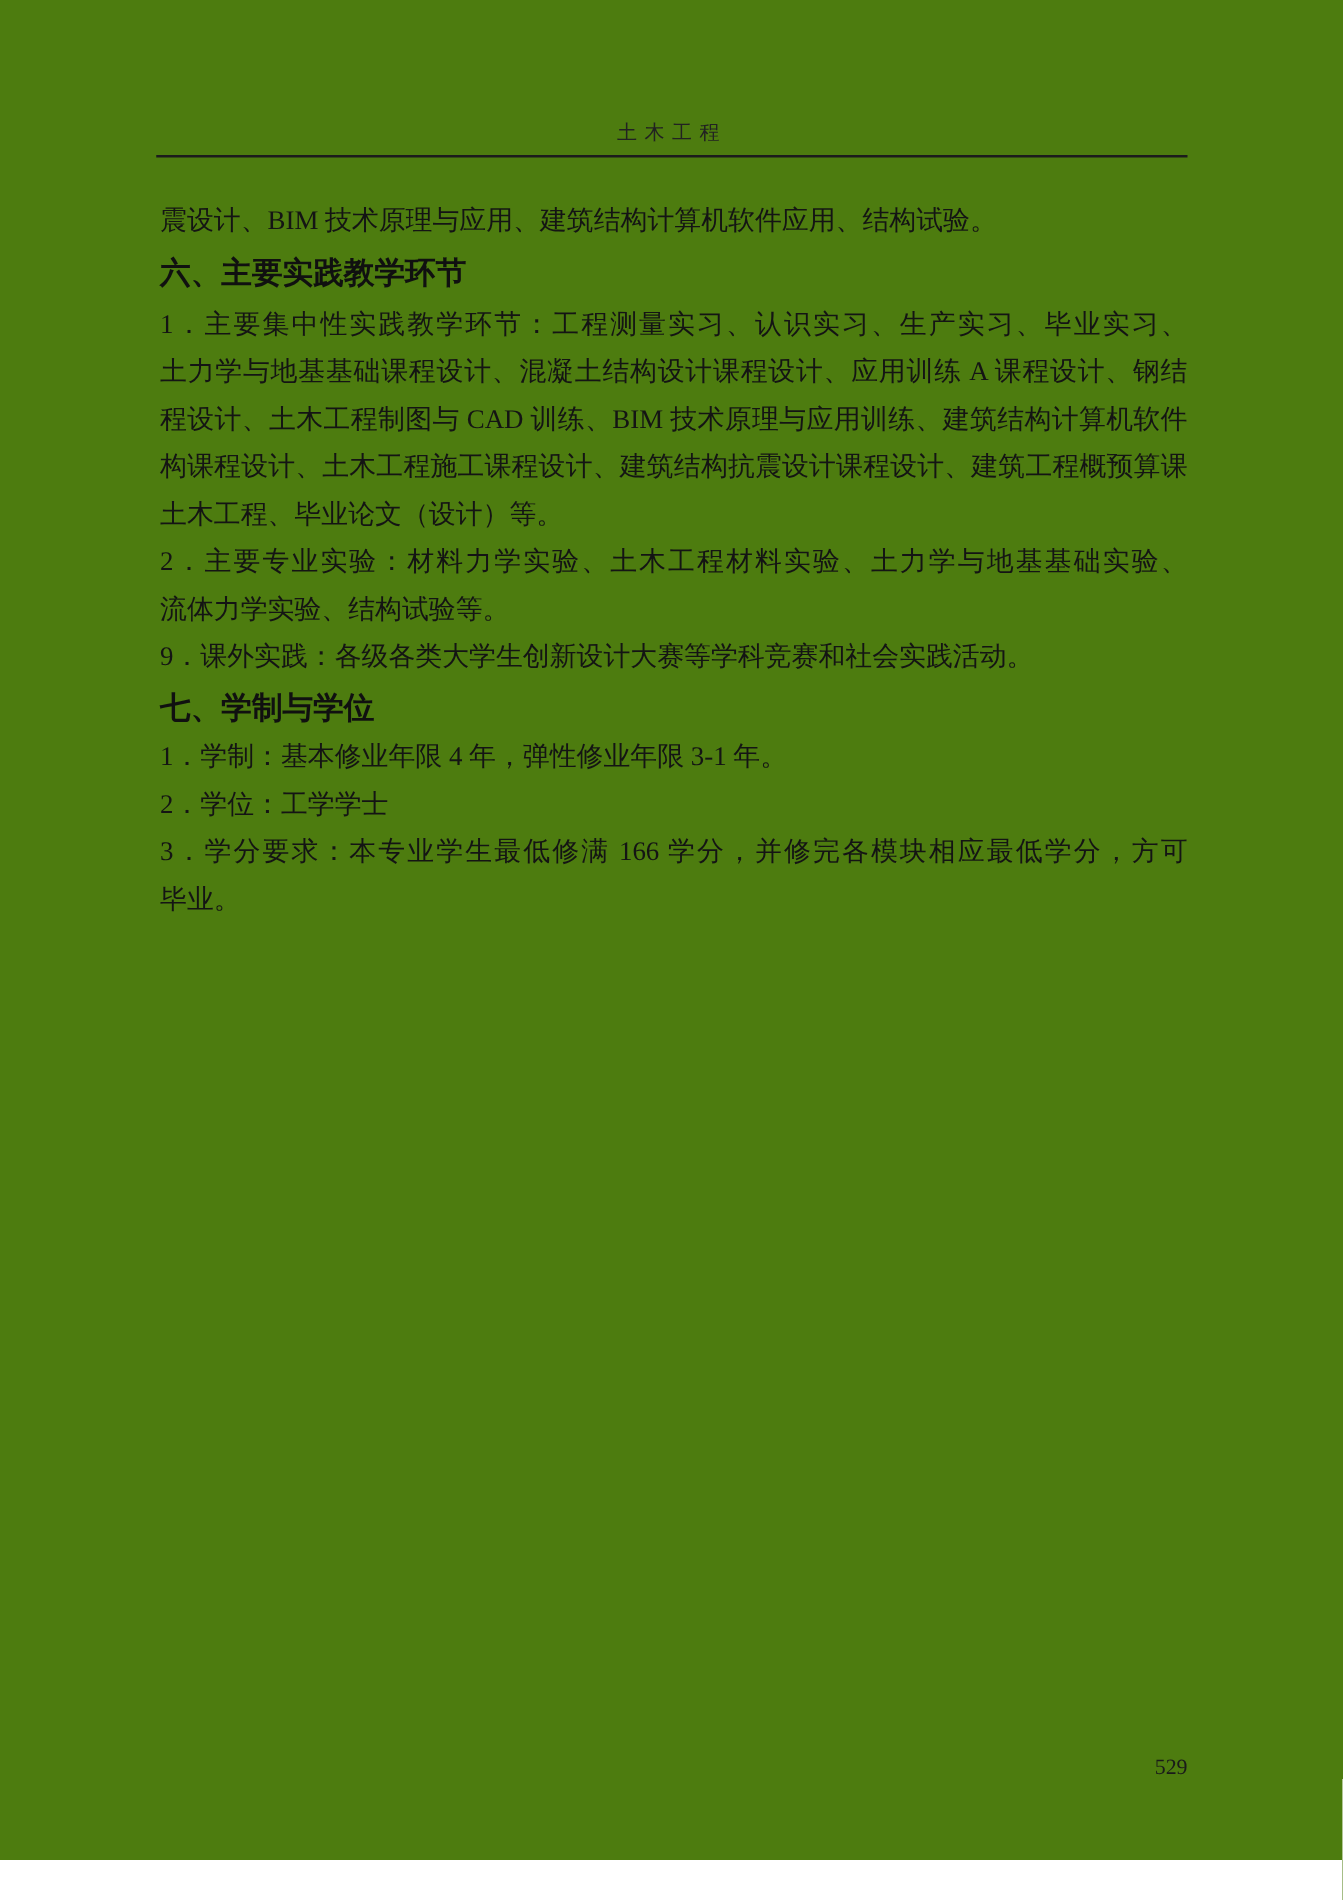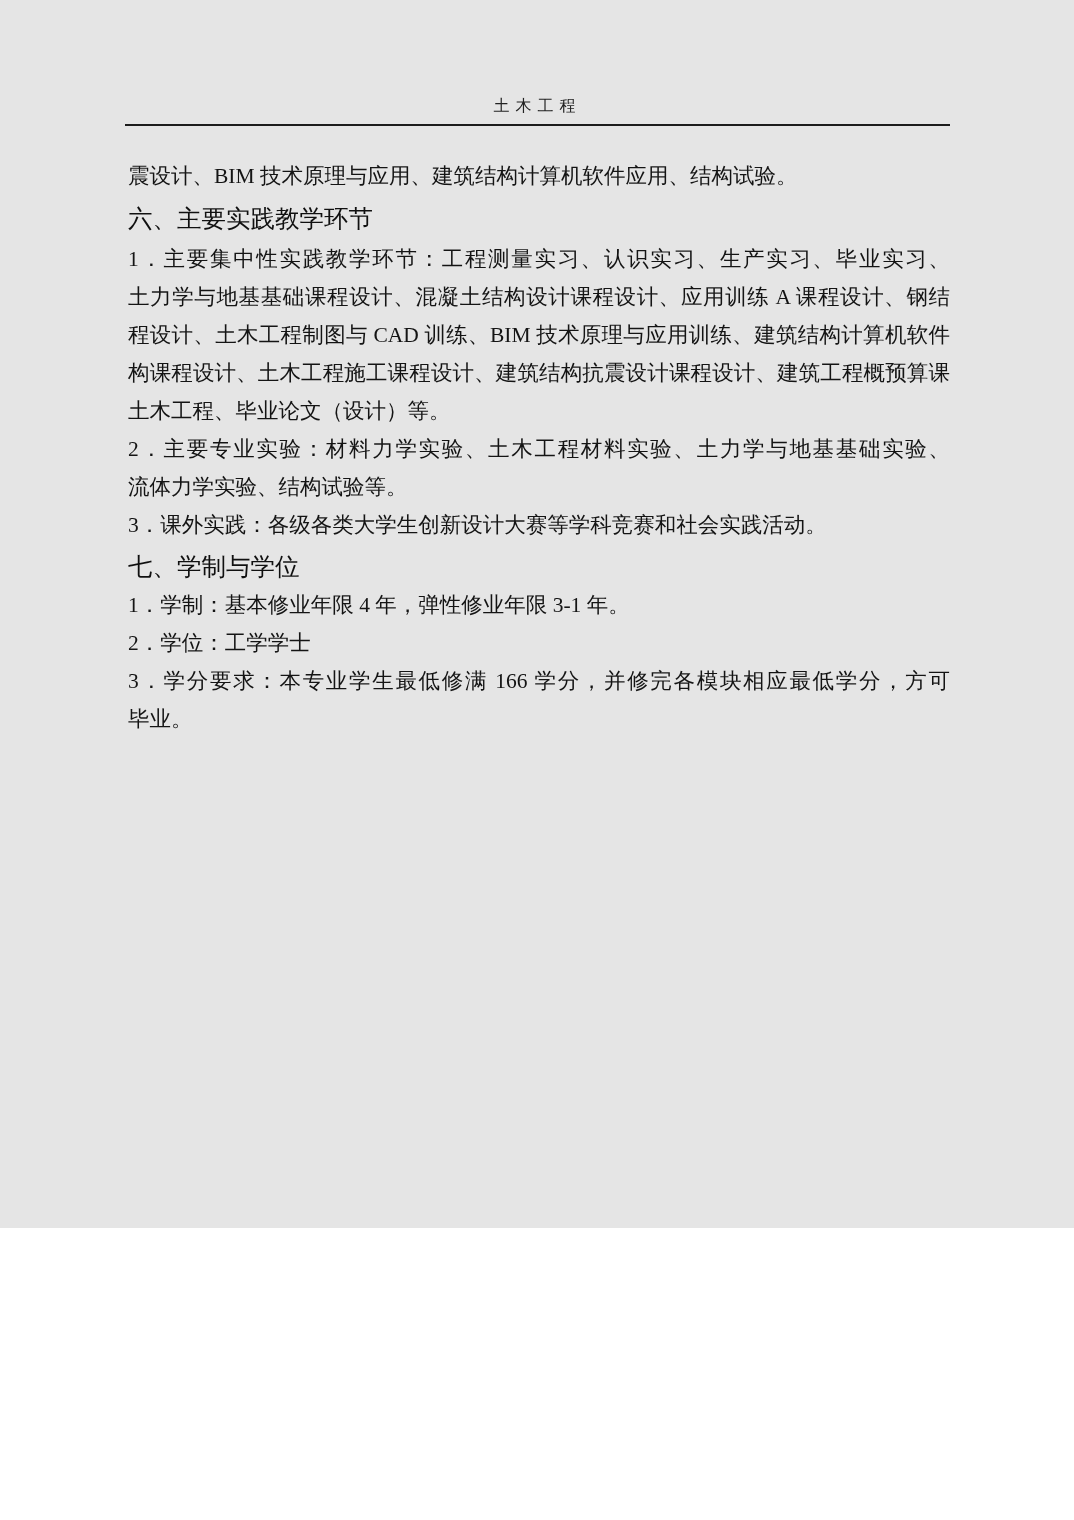--- a/index.html
+++ b/index.html
@@ -3,22 +3,22 @@
 <meta charset="utf-8">
 <style>
   html, body {
     margin: 0;
     padding: 0;
     background: #ffffff;
   }
   .page {
     position: relative;
     width: 1074px;
-    height: 1228px;
-    background: #e5e5e5;
+    height: 1488px;
+    background: #4d7c0f;
     color: #141414;
     font-family: "Liberation Serif", "DejaVu Serif", serif;
     overflow: hidden;
   }
   
   .running-header {
     position: absolute;
     top: 96px;
     left: 125px;
     width: 825px;
@@ -58,21 +58,21 @@
   }
   .lline {
     text-align: left;
     text-align-last: left;
   }
   .indent {
     padding-left: 43px;
   }
   .heading {
     font-family: "Liberation Sans", "DejaVu Sans", sans-serif;
-    font-weight: 400;
+    font-weight: 700;
     font-size: 24.5px;
     line-height: 38px;
     padding-left: 43px;
     color: #101010;
   }
   .heading-6 { margin: 5px 0 2px 0 !important; }
   .heading-7 { margin: 4px 0 0 0 !important; }
   
   .footer {
     position: absolute;
@@ -103,21 +103,21 @@
 
     <p class="jline indent">1．主要集中性实践教学环节：工程测量实习、认识实习、生产实习、毕业实习、</p>
     <p class="jline">土力学与地基基础课程设计、混凝土结构设计课程设计、应用训练 A 课程设计、钢结</p>
     <p class="jline">程设计、土木工程制图与 CAD 训练、BIM 技术原理与应用训练、建筑结构计算机软件</p>
     <p class="jline">构课程设计、土木工程施工课程设计、建筑结构抗震设计课程设计、建筑工程概预算课</p>
     <p class="lline">土木工程、毕业论文（设计）等。</p>
 
     <p class="jline indent">2．主要专业实验：材料力学实验、土木工程材料实验、土力学与地基基础实验、</p>
     <p class="lline">流体力学实验、结构试验等。</p>
 
-    <p class="lline indent">3．课外实践：各级各类大学生创新设计大赛等学科竞赛和社会实践活动。</p>
+    <p class="lline indent">9．课外实践：各级各类大学生创新设计大赛等学科竞赛和社会实践活动。</p>
 
     <h2 class="heading heading-7">七、学制与学位</h2>
 
     <p class="lline indent">1．学制：基本修业年限 4 年，弹性修业年限 3-1 年。</p>
 
     <p class="lline indent">2．学位：工学学士</p>
 
     <p class="jline indent">3．学分要求：本专业学生最低修满 166 学分，并修完各模块相应最低学分，方可</p>
     <p class="lline">毕业。</p>
 

